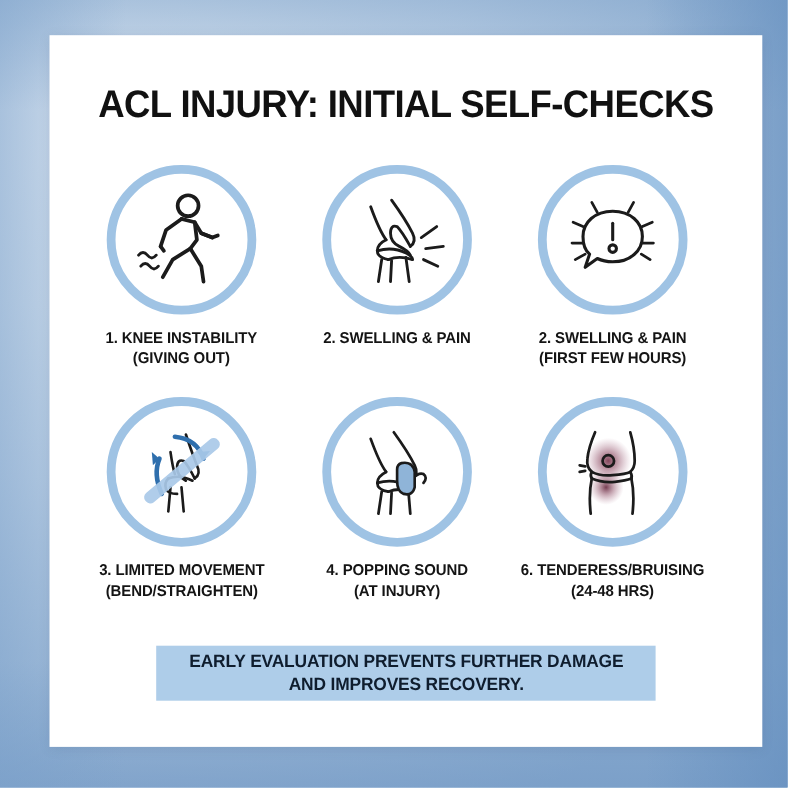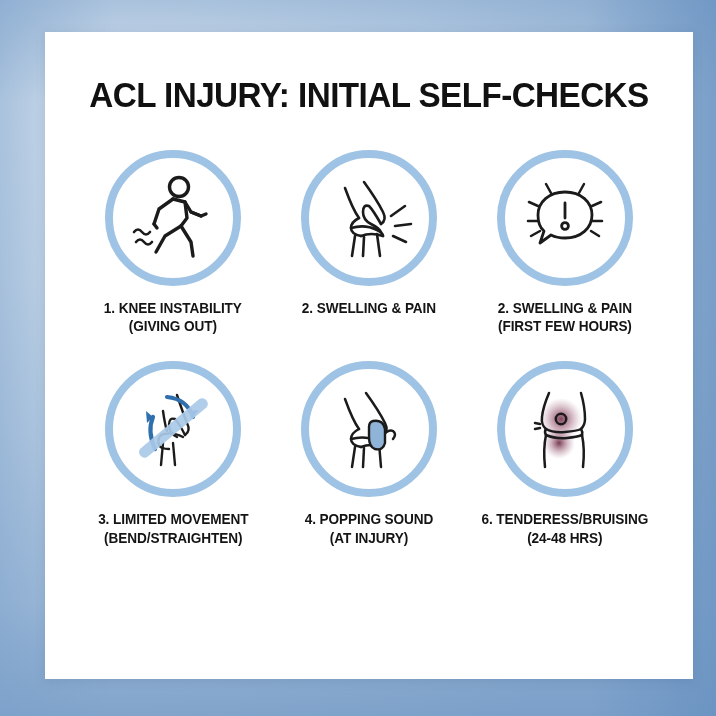--- a/index.html
+++ b/index.html
@@ -60,21 +60,21 @@
   }
 
   .grid {
     position: absolute;
     left: 22px;
     right: 22px;
     top: 118px;
   }
   .row {
     display: flex;
-    justify-content: center;
+    justify-content: flex-start;
     align-items: flex-start;
   }
   .row.second { margin-top: 26px; }
 
   .cell {
     width: 196px;
     display: flex;
     flex-direction: column;
     align-items: center;
   }
@@ -320,15 +320,21 @@
           </div>
           <div class="caption">
             <span>6. TENDERESS/BRUISING</span>
             <span class="sub">(24-48 HRS)</span>
           </div>
         </div>
 
       </div>
     </div>
 
+    <div id="footer-banner">
+      <div id="footer-text">
+        <span>EARLY EVALUATION PREVENTS FURTHER DAMAGE</span>
+        <span class="l2">AND IMPROVES RECOVERY.</span>
+      </div>
+    </div>
 
   </div>
 </div>
 
 </body></html>

